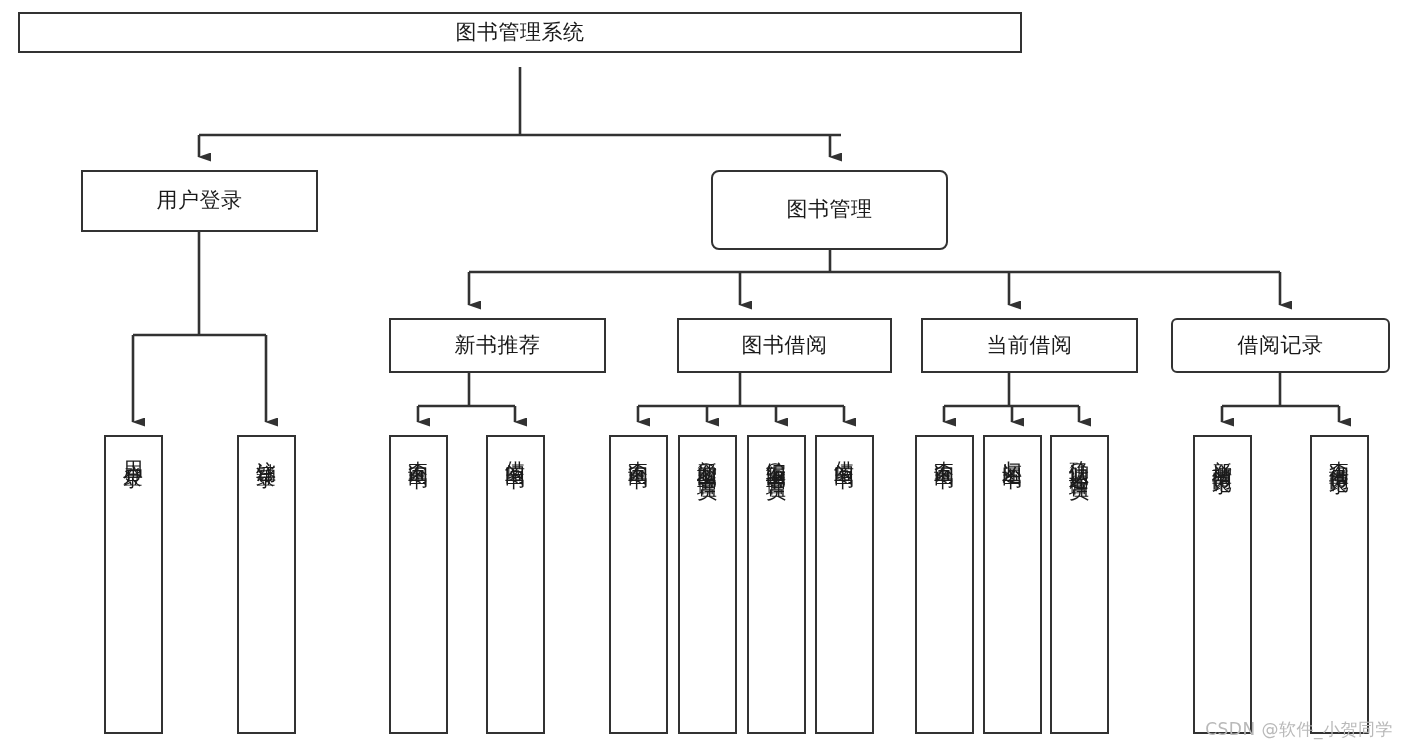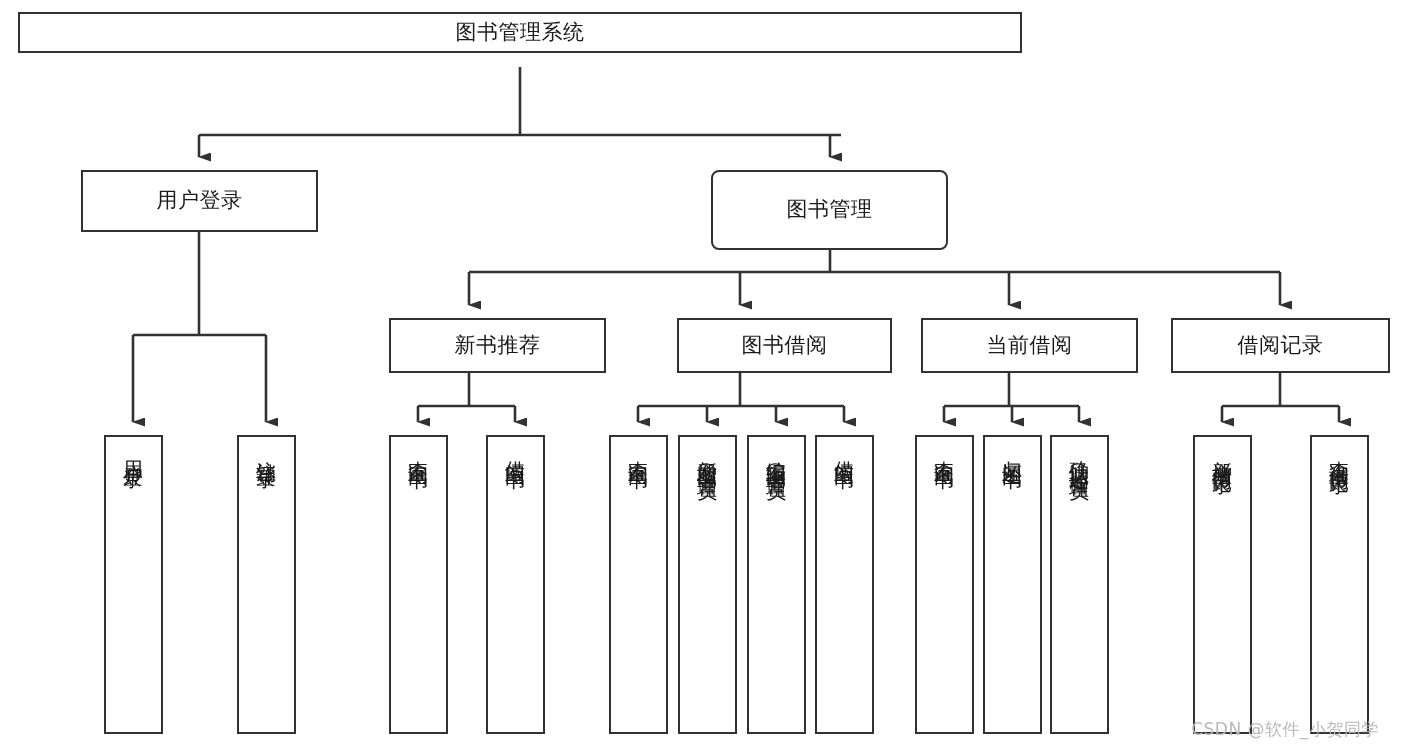--- a/index.html
+++ b/index.html
@@ -49,21 +49,21 @@
   .leaf .node-label {
     writing-mode: vertical-rl;
     text-orientation: upright;
     font-size: 20px;
     letter-spacing: 3px;
     line-height: 1;
     white-space: nowrap;
   }
   .watermark {
     position: absolute;
-    right: 26px;
+    right: 12px;
     bottom: 6px;
     font-size: 17px;
     color: #b9b9b9;
     letter-spacing: 0.5px;
     white-space: nowrap;
     pointer-events: none;
   }
 </style>
 </head>
 <body>
@@ -133,21 +133,21 @@
 
   <div class="node-box" style="left:361px; top:318px; width:217px; height:55px;margin-left:28px;">
     <span class="node-label">新书推荐</span>
   </div>
   <div class="node-box" style="left:633px; top:318px; width:215px; height:55px;margin-left:44px;">
     <span class="node-label">图书借阅</span>
   </div>
   <div class="node-box" style="left:901px; top:318px; width:217px; height:55px;margin-left:20px;">
     <span class="node-label">当前借阅</span>
   </div>
-  <div class="node-box" style="left:1171px; top:318px; width:219px; height:55px;">
+  <div class="node-box" style="left:1171px; top:318px; width:219px; height:55px;border-radius:6px;">
     <span class="node-label">借阅记录</span>
   </div>
 
   <div class="node-box leaf" style="left:104px; top:435px; width:59px; height:299px;">
     <span class="node-label">用户登录</span>
   </div>
   <div class="node-box leaf" style="left:237px; top:435px; width:59px; height:299px;">
     <span class="node-label">注销登录</span>
   </div>
   <div class="node-box leaf" style="left:389px; top:435px; width:59px; height:299px;">

